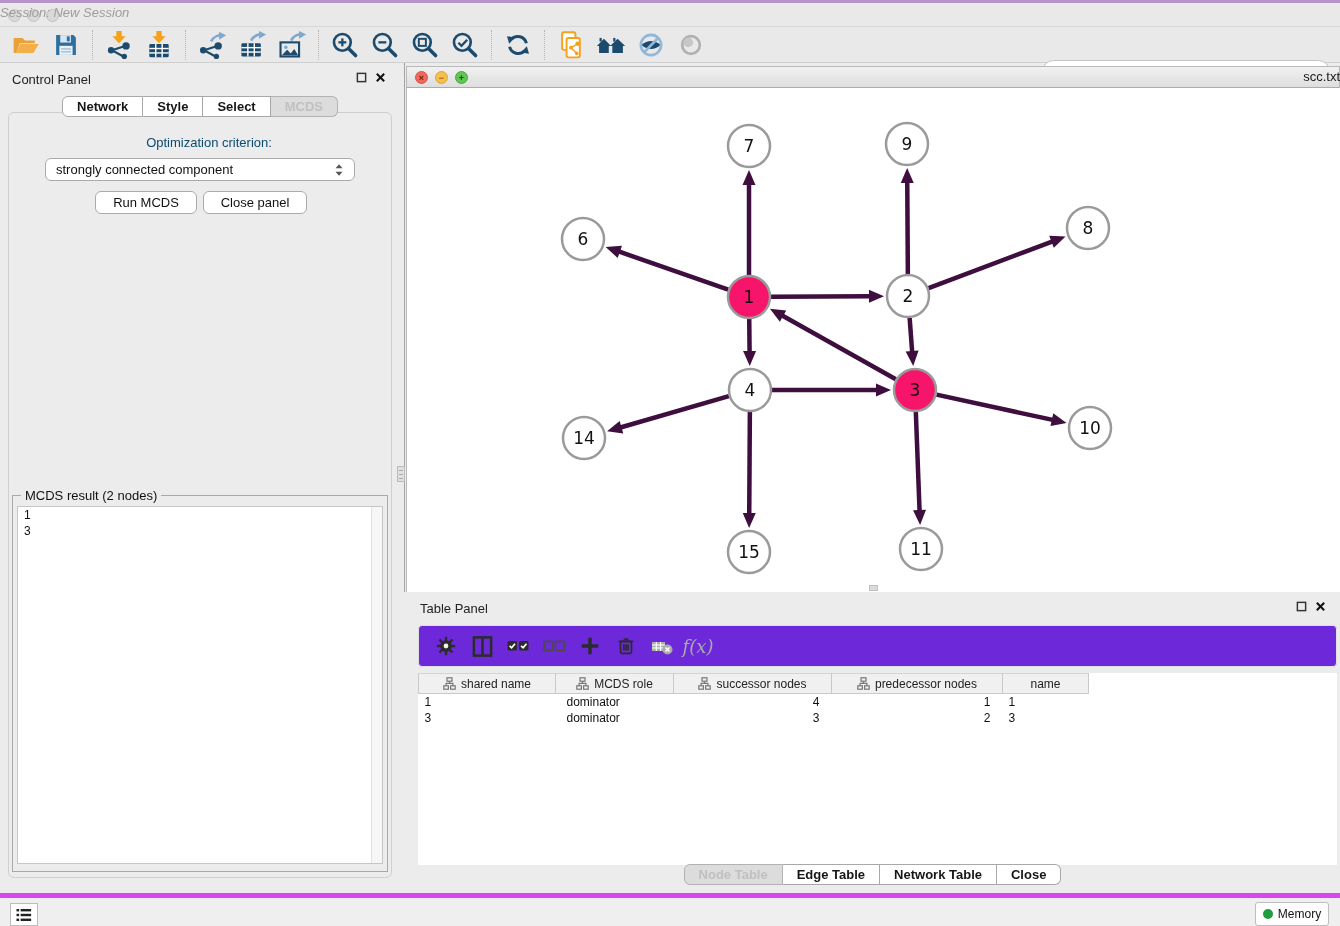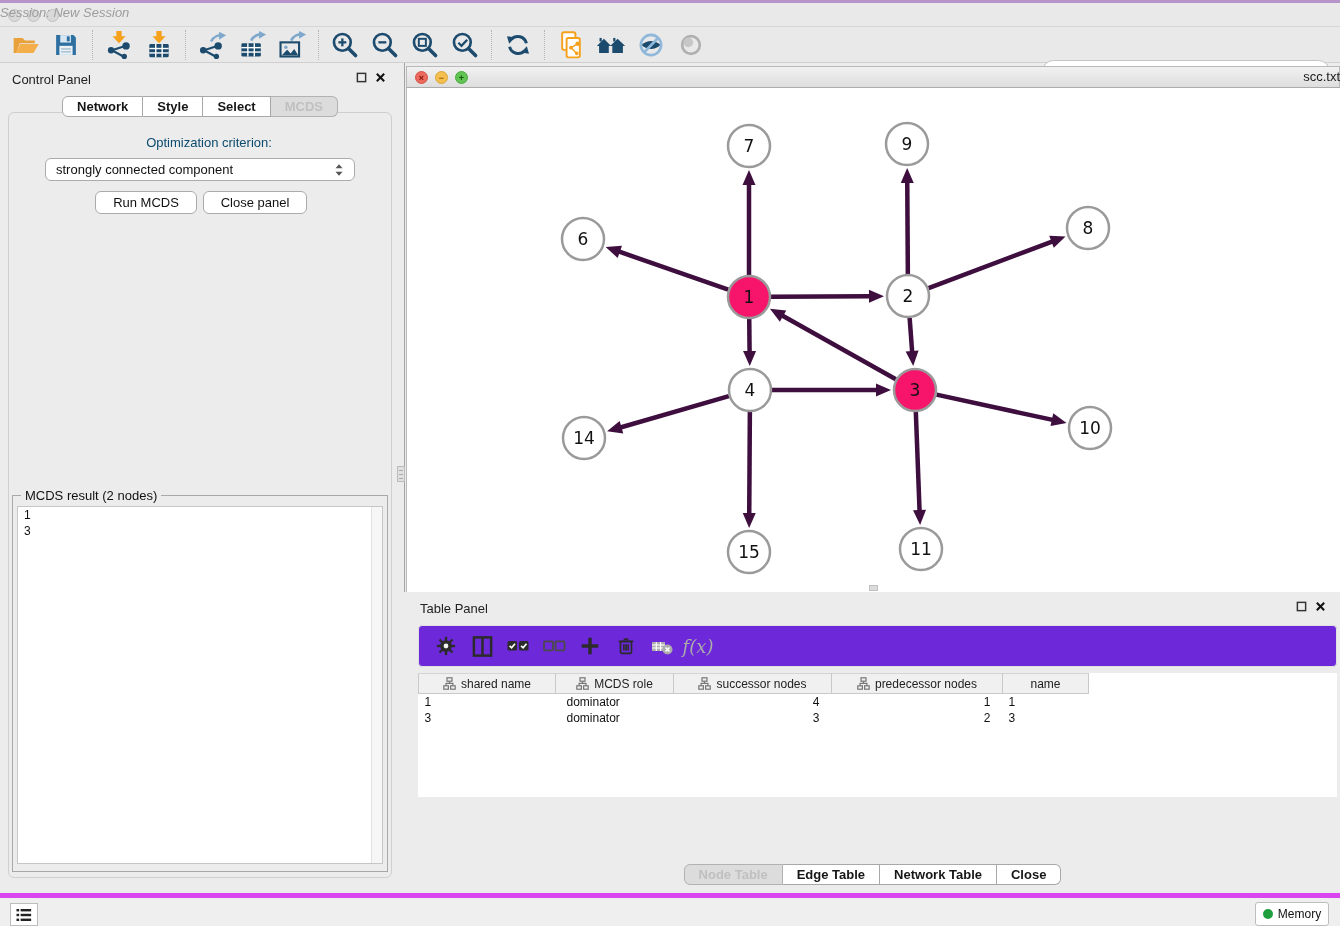--- a/index.html
+++ b/index.html
@@ -64,21 +64,21 @@
   #net-canvas { left:406px; top:88px; width:934px; height:504px; background:#fff; border-left:1px solid #b9b9b9; }
   #canvas-grip { left:869px; top:585px; width:9px; height:6px; background:#dcdcdc; border:1px solid #c0c0c0; }
 
   
   #table-panel { left:405px; top:597px; width:935px; height:291px; background:#ececec; }
   #tp-title { left:15px; top:4px; font-size:13px; color:#222; position:absolute; }
   #tp-toolbar { left:13px; top:28px; width:919px; height:42px; background:#6d28d9; border:1px solid #e0e0e0;
     border-radius:4px; position:absolute; display:flex; align-items:center; padding-left:14px; gap:10px; }
   .tp-icon { width:26px; height:26px; display:flex; align-items:center; justify-content:center; }
   .fx { font-family:"DejaVu Serif","Liberation Serif",serif; font-style:italic; font-size:18px; color:#ababab; }
-  #node-table { left:13px; top:76px; width:919px; height:124px; background:#fff; position:absolute; }
+  #node-table { left:13px; top:76px; width:919px; height:192px; background:#fff; position:absolute; }
   table { border-collapse:collapse; table-layout:fixed; width:100%; }
   th { height:20px; background:#f0f0f0; border:1px solid #c9c9c9; border-top:1px solid #d4d4d4;
     font-size:12px; font-weight:normal; color:#222; text-align:center; position:relative; }
   th.filler { background:transparent; border:none; }
   th .hdr-inner { display:flex; align-items:center; justify-content:center; gap:5px; }
   td { height:16px; font-size:12px; color:#111; padding:0 6px; white-space:nowrap; overflow:hidden; }
   td.r { text-align:right; padding-right:12px; }
   td.l2 { padding-left:11px; }
   #tp-tabs { left:0; bottom:3px; width:935px; display:flex; justify-content:center; position:absolute; }
   #tp-tabs .tab { font-weight:bold; }

